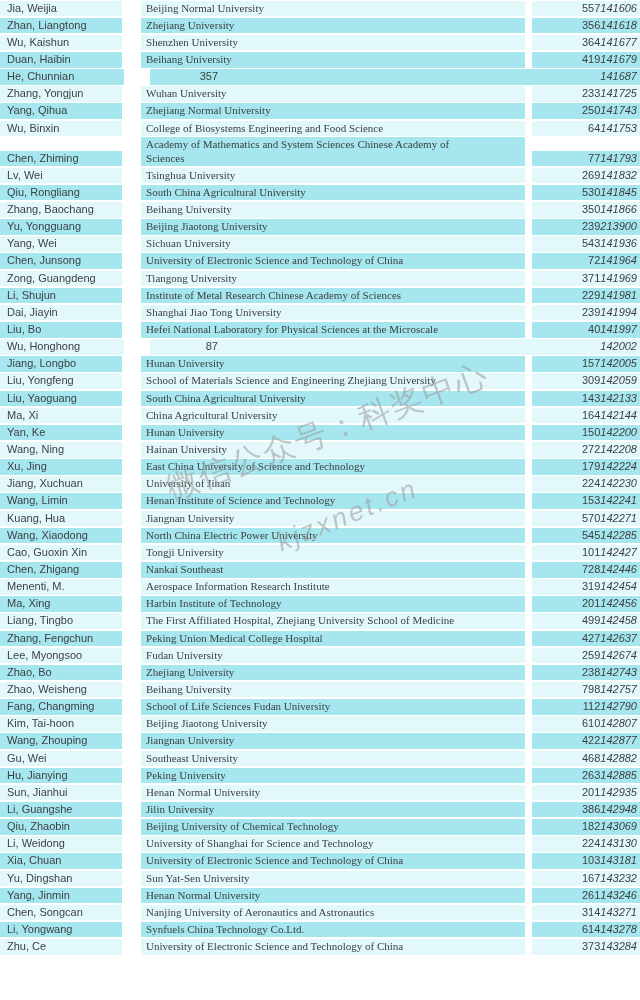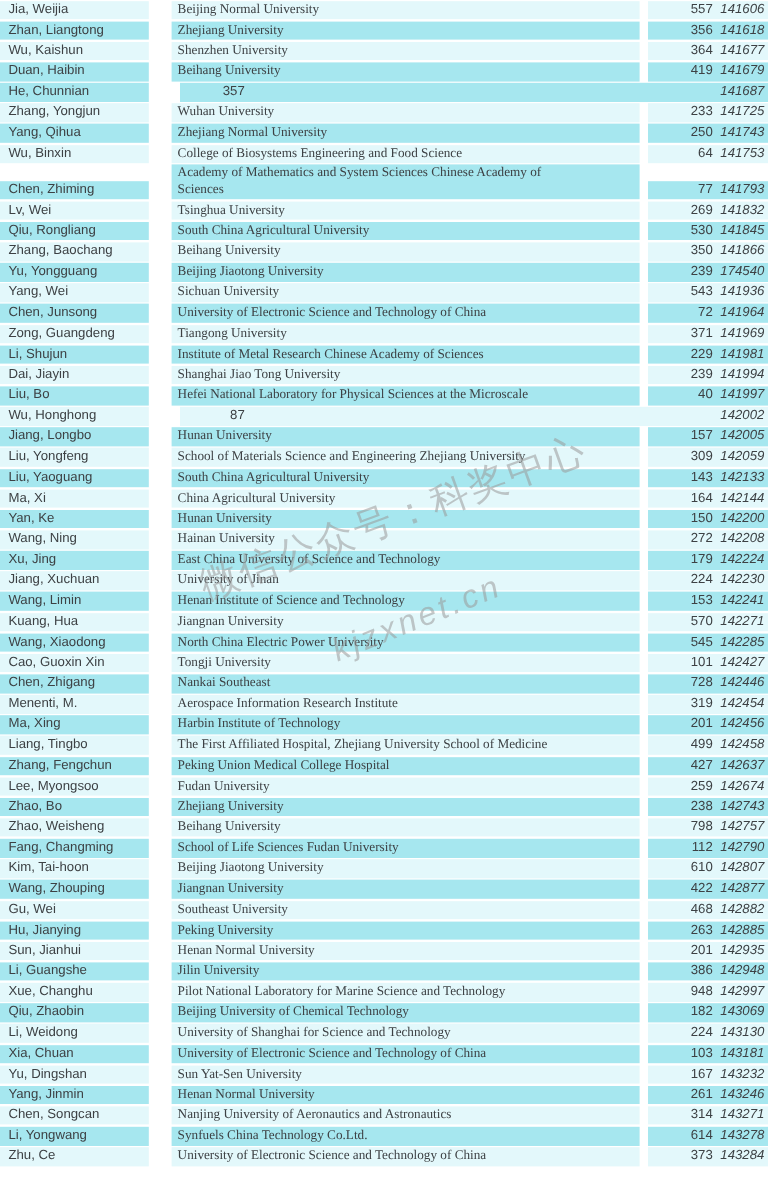--- a/index.html
+++ b/index.html
@@ -35,21 +35,21 @@
     box-sizing:border-box;
     padding-top:1px; padding-bottom:1px;
   }
   .c-name{ width:124px; padding-left:7px; }
   .vgap{ background:var(--divider); }
   .g1{ width:19px; }
   .g2{ width:7px; }
   .c-univ{ width:390px; padding-left:5px; white-space:pre-line;font-family:Liberation Serif, serif; }
   .c-nums{ flex:1; }
   .c-nums .inner{ display:flex; width:100%; align-items:center; }
-  .n-count{ display:block; width:54px; text-align:right; }
+  .n-count{ display:block; width:54px; text-align:right;margin-left:14px; }
   .n-id{ display:block; flex:1; text-align:right; padding-right:3px;font-style:italic; }
 
   .watermark{
     position:absolute;
     pointer-events:none;
     color:#9b9b9b;
     opacity:0.55;
     white-space:nowrap;
     z-index:5;
   }
@@ -219,21 +219,21 @@
         </div>
       </div>
       <div class="row cyan">
         <div class="cell c-name">Yu, Yongguang</div>
         <div class="vgap g1"></div>
         <div class="cell c-univ">Beijing Jiaotong University</div>
         <div class="vgap g2"></div>
         <div class="cell c-nums">
           <span class="inner">
             <span class="n-count">239</span>
-            <span class="n-id">174540</span>
+            <span class="n-id">213900</span>
           </span>
         </div>
       </div>
       <div class="row pale">
         <div class="cell c-name">Yang, Wei</div>
         <div class="vgap g1"></div>
         <div class="cell c-univ">Sichuan University</div>
         <div class="vgap g2"></div>
         <div class="cell c-nums">
           <span class="inner">
@@ -627,32 +627,20 @@
       </div>
       <div class="row cyan">
         <div class="cell c-name">Li, Guangshe</div>
         <div class="vgap g1"></div>
         <div class="cell c-univ">Jilin University</div>
         <div class="vgap g2"></div>
         <div class="cell c-nums">
           <span class="inner">
             <span class="n-count">386</span>
             <span class="n-id">142948</span>
-          </span>
-        </div>
-      </div>
-      <div class="row pale">
-        <div class="cell c-name">Xue, Changhu</div>
-        <div class="vgap g1"></div>
-        <div class="cell c-univ">Pilot National Laboratory for Marine Science and Technology</div>
-        <div class="vgap g2"></div>
-        <div class="cell c-nums">
-          <span class="inner">
-            <span class="n-count">948</span>
-            <span class="n-id">142997</span>
           </span>
         </div>
       </div>
       <div class="row cyan">
         <div class="cell c-name">Qiu, Zhaobin</div>
         <div class="vgap g1"></div>
         <div class="cell c-univ">Beijing University of Chemical Technology</div>
         <div class="vgap g2"></div>
         <div class="cell c-nums">
           <span class="inner">

